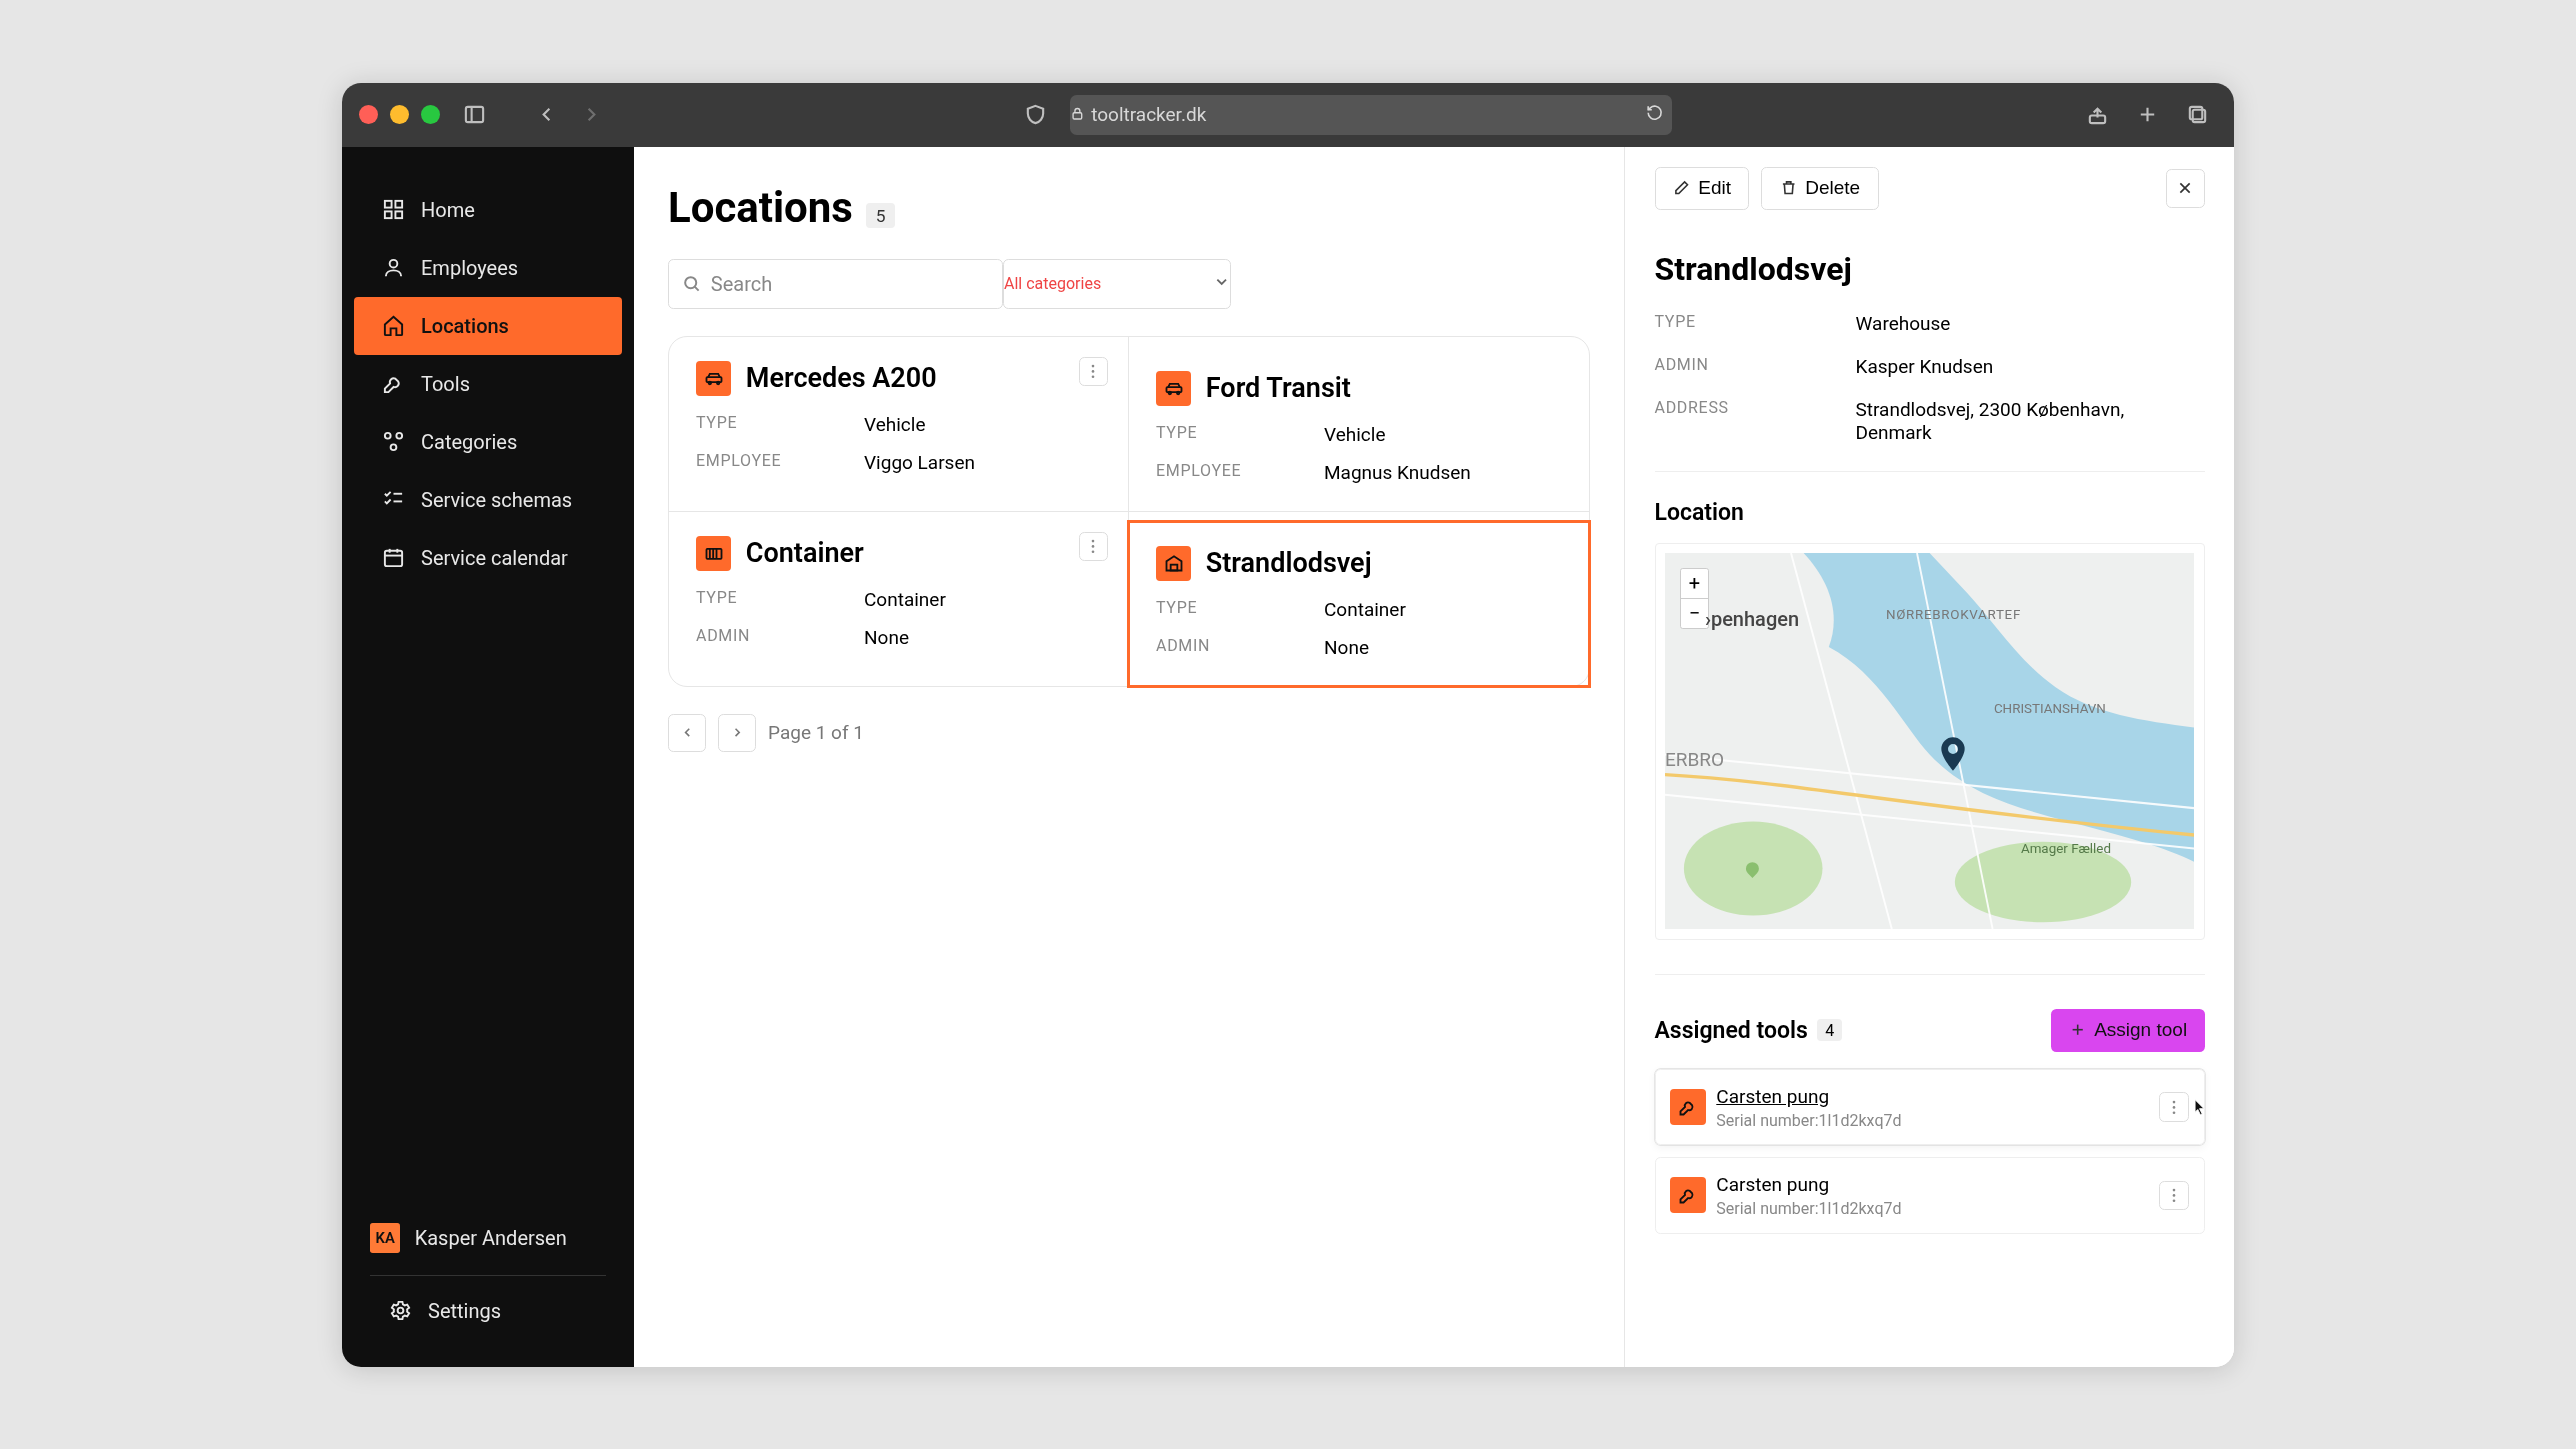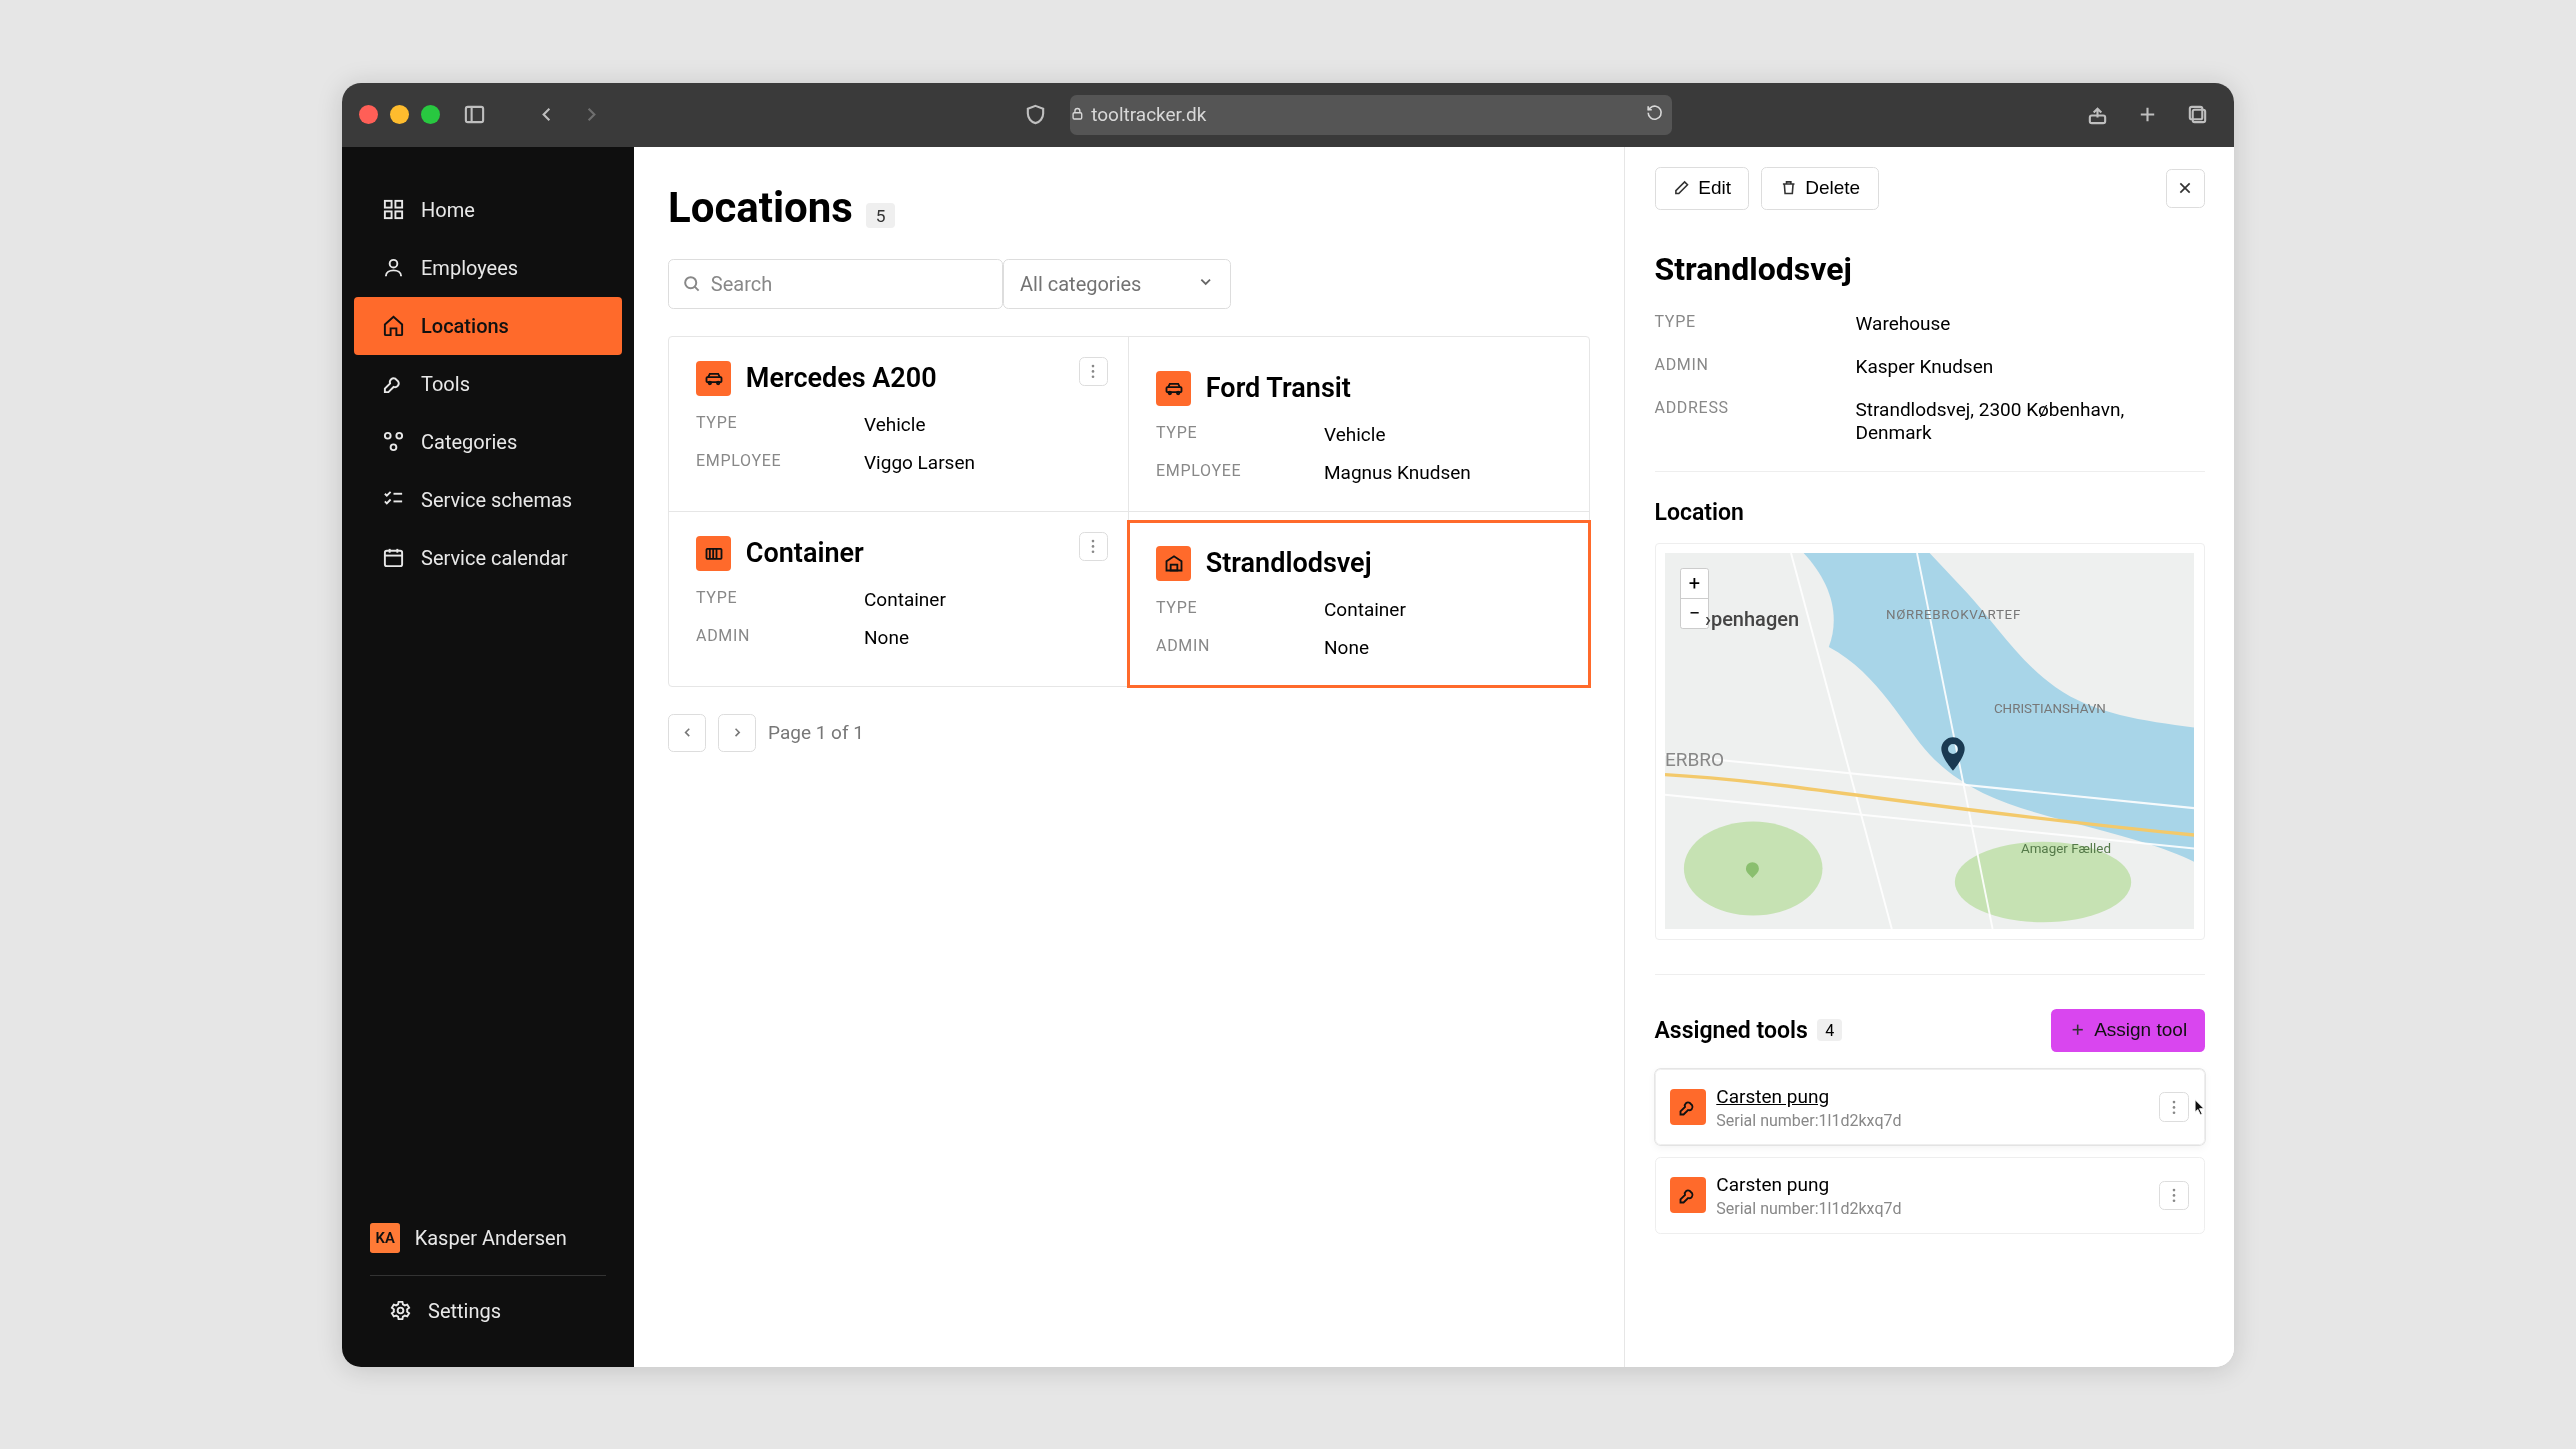--- a/index.html
+++ b/index.html
@@ -96,27 +96,27 @@
   .page-title { font-size:42px; font-weight:700; }
   .count-badge { background:#efefef; color:#333; font-size:17.4px; padding:2.7px 9.4px; border-radius:4px; }
 
   .filters { display:flex; margin-bottom:27px; }
   .search-box {
     flex:0 0 335px; height:50px; border:0.7px solid #ddd; border-radius:5.4px;
     display:flex; align-items:center; padding:0 13.4px; gap:9.4px; color:#888; font-size:20px;
   }
   .search-box svg{ width:19px;height:19px; stroke:#888; fill:none; stroke-width:2.5;}
   .category-select {
-    height:50px; border:0.7px solid #ddd; border-radius:5.4px; padding:0 16px;
+    height:50px; border:0.7px solid #ddd; border-radius:5.4px; padding:0 0;
     display:flex; align-items:center; justify-content:space-between; gap:40px;
-    font-size:20px; color:#737373; min-width:228px;
+    font-size:16px; color:#ef4444; min-width:228px;
   }
   .chev svg{width:17.4px;height:17.4px;stroke:#666;fill:none;stroke-width:2.5;}
 
-  .cards { border:0.7px solid #e6e6e6; border-radius:4px; display:grid; grid-template-columns:1fr 1fr; }
+  .cards { border:0.7px solid #e6e6e6; border-radius:19px; display:grid; grid-template-columns:1fr 1fr; }
   .card { padding:24px 27px 27px; border-right:0.7px solid #e6e6e6; border-bottom:0.7px solid #e6e6e6; position:relative; cursor:pointer; }
   .card:nth-child(2n){ border-right:none;margin-top:10px; }
   .card:nth-child(n+3){ border-bottom:none; }
   .card.selected { outline:3.4px solid #ff6a2b; outline-offset:-1.3px; z-index:1; }
   .card-title-row{ display:flex; align-items:center; gap:14.8px; margin-bottom:17.4px;}
   .card-icon{ width:35px;height:35px;background:#ff6a2b;color:#111;border-radius:4px;display:flex;align-items:center;justify-content:center;}
   .card-icon svg{width:20px;height:20px;stroke:#111;fill:none;stroke-width:2.2;}
   .card-title{ font-size:27px; font-weight:600; }
   .card-menu{ position:absolute; top:20px; right:20px; width:29.5px;height:29.5px;border:0.7px solid #ddd;border-radius:5.4px;display:flex;align-items:center;justify-content:center;}
   .kv { display:grid; grid-template-columns:168px 1fr; row-gap:14.8px; font-size:19px; }

